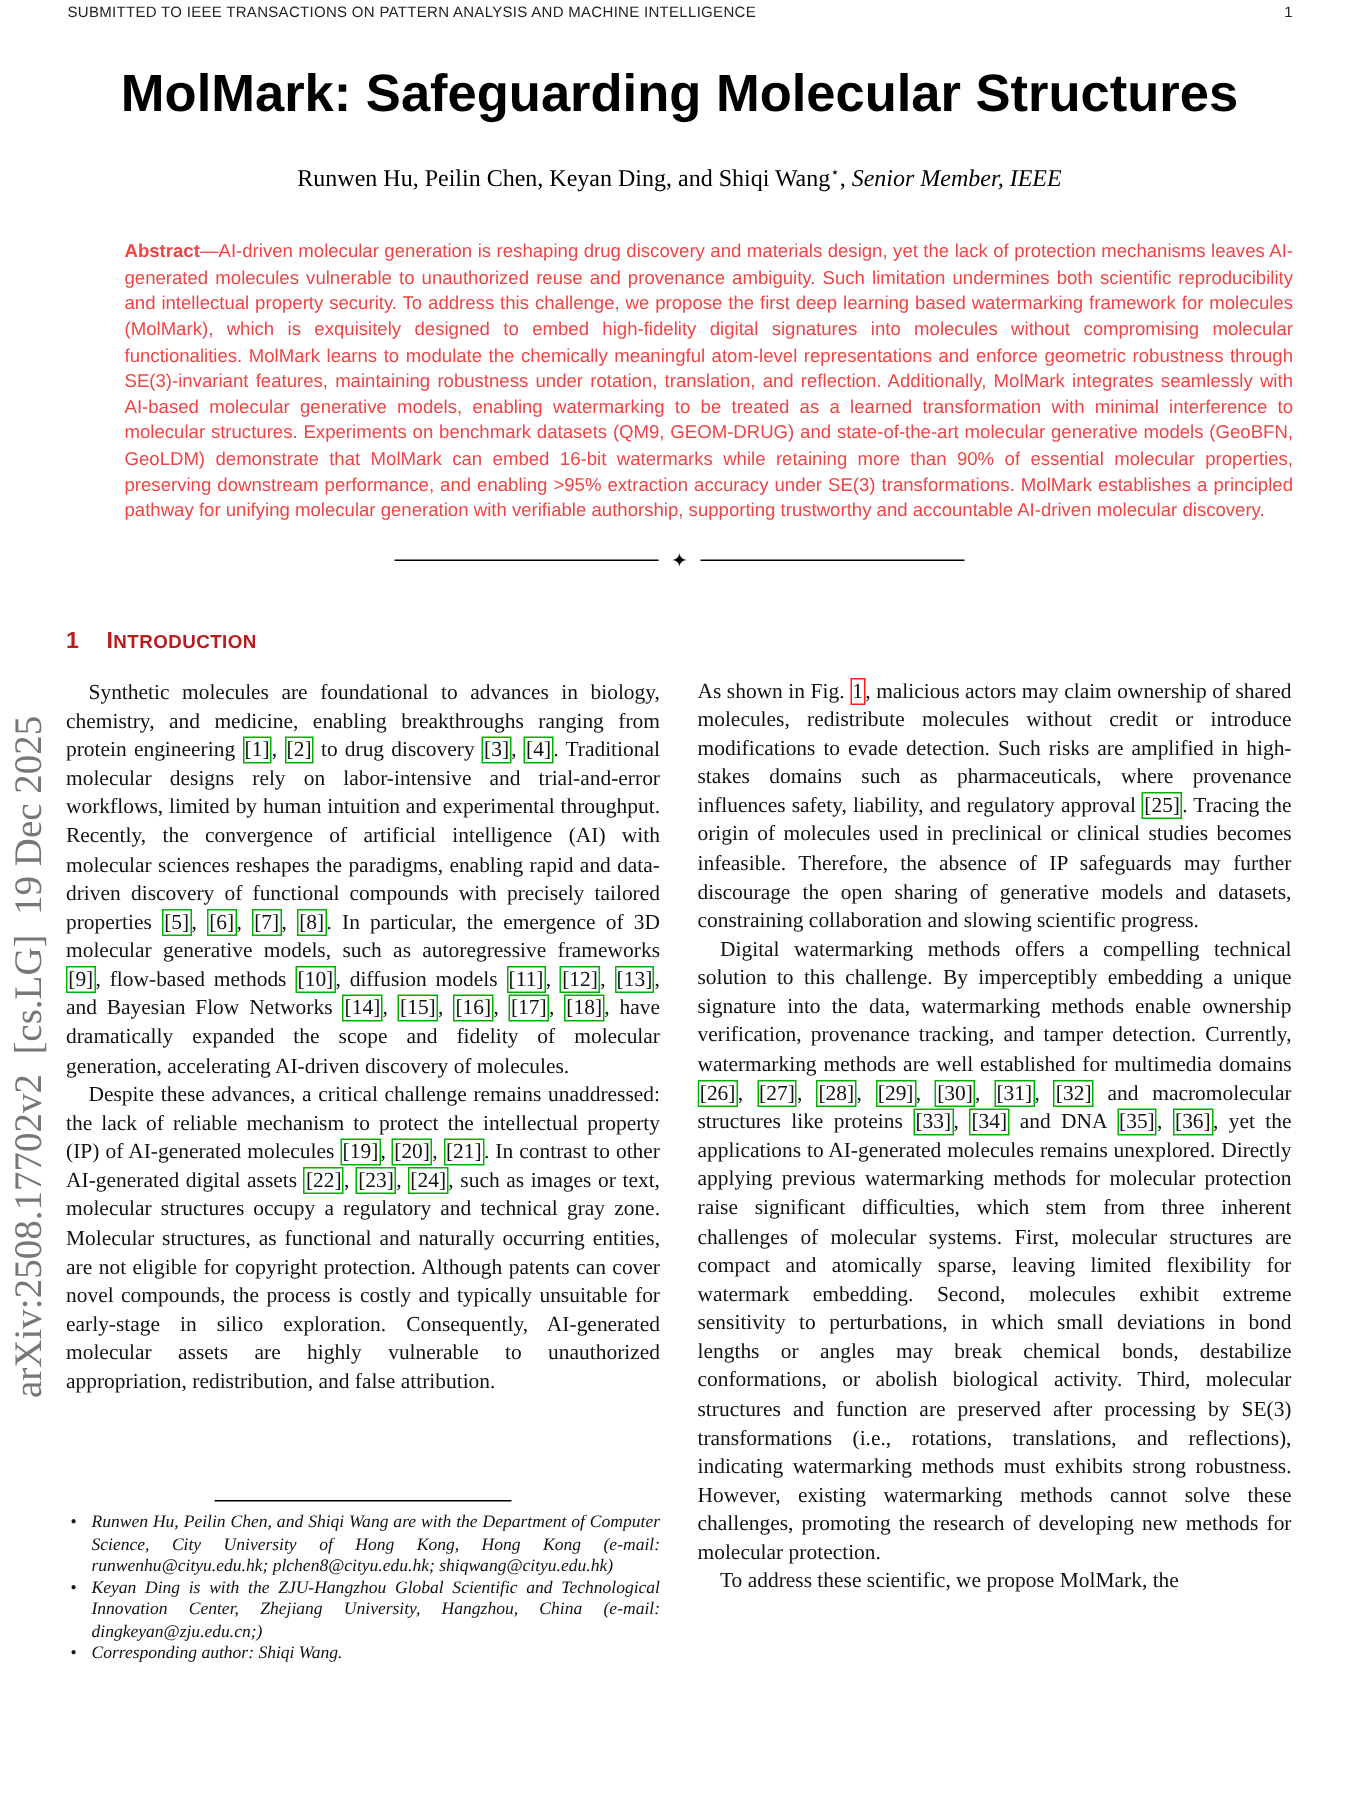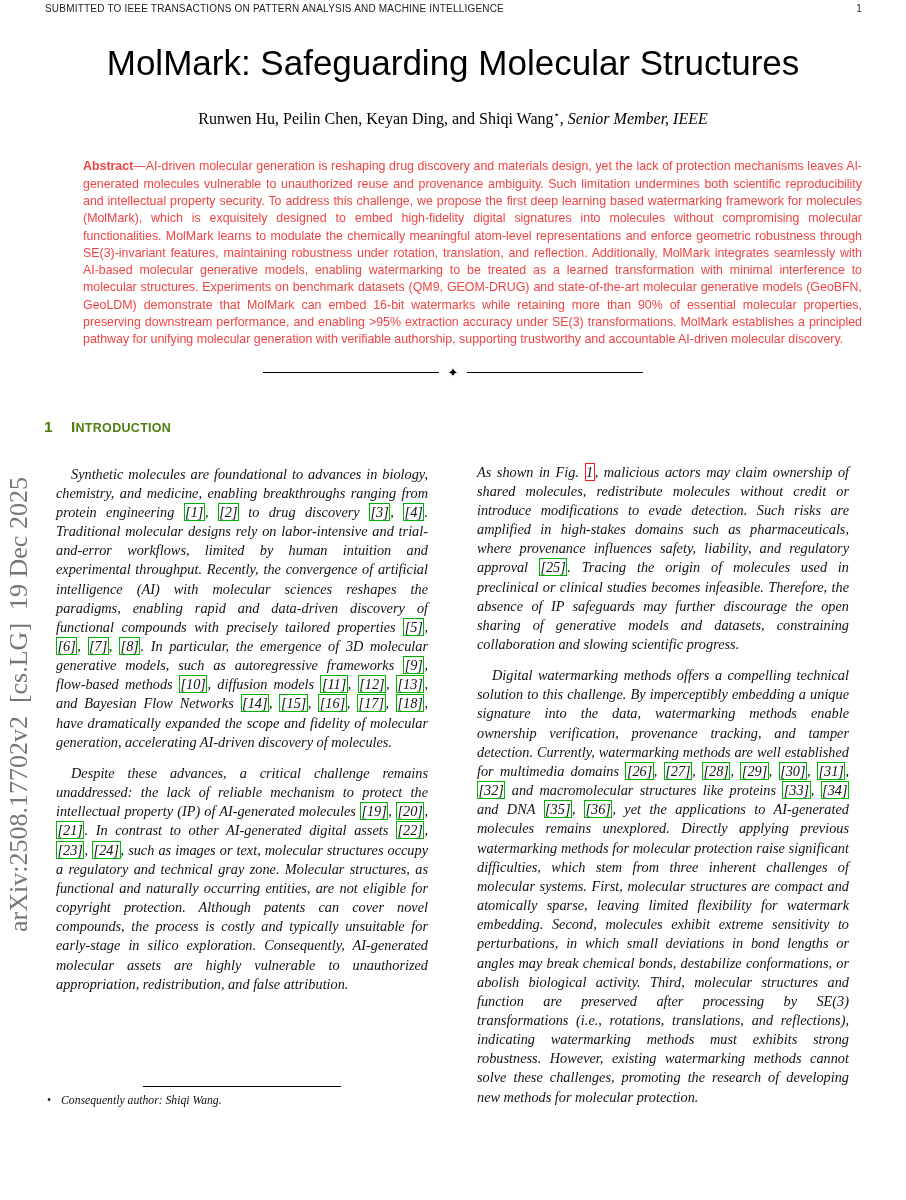--- a/index.html
+++ b/index.html
@@ -9,21 +9,21 @@
   
   .runhead{position:absolute;top:3px;left:45px;right:44px;display:flex;justify-content:space-between;
     font-family:"Liberation Sans",sans-serif;font-size:10px;letter-spacing:.2px;color:#222;}
 
   
   .stamp{position:absolute;top:932px;left:4px;transform-origin:0 0;transform:rotate(-90deg);
     white-space:pre;font-family:"Liberation Serif",serif;font-size:26px;color:var(--stampc,#777);}
 
   
   .title{margin:40px 20px 0;text-align:center;font-family:"Liberation Sans",sans-serif;
-    font-weight:400;font-size:35px;line-height:45px;color:#000;}
+    font-weight:700;font-size:35px;line-height:45px;color:#000;}
   .authors{margin-top:24px;text-align:center;font-size:16px;color:#000;}
   .authors .member{font-style:italic;}
   .authors sup{font-size:10px;}
 
   
   .abstract{margin:30px 44px 0 83px;font-family:"Liberation Sans",sans-serif;
     font-size:12.4px;line-height:17.3px;text-align:justify;color:#ef4444;}
   .abstract b,.indexterms b{font-weight:bold;}
   .indexterms{margin:12px 44px 0 83px;font-family:"Liberation Sans",sans-serif;
     font-size:12.4px;line-height:17.3px;text-align:left;color:#111;}
@@ -33,26 +33,26 @@
   .divider .rule{flex:1;border-top:1px solid #000;height:0;}
   .divider .diamond{font-size:13px;line-height:1;color:#000;}
 
   
   .columns{display:flex;gap:25px;padding:0 45px 0 44px;margin-top:38px;height:692px;overflow:hidden;}
   .col{width:396px;flex:0 0 396px;display:flex;flex-direction:column;}
   .col-right{padding-top:34px;}
   .text-flow{flex:1 1 auto;overflow:hidden;}
 
   .sec-head{font-family:"Liberation Sans",sans-serif;font-weight:bold;font-size:15.5px;
-    line-height:19px;letter-spacing:.3px;margin:0 0 15px 0;color:#4d7c0f;}
+    line-height:19px;letter-spacing:.3px;margin:0 0 15px 0;color:#b91c1c;}
   .sec-head .num{margin-right:18px;}
   .sec-head .rest{font-size:12.5px;}
 
-  p.body-para{margin:12px;font-size:14.3px;line-height:19.15px;text-align:justify;
-    text-indent:15px;hyphens:auto;font-style:italic;-webkit-hyphens:auto;}
+  p.body-para{margin:0;font-size:14.3px;line-height:19.15px;text-align:justify;
+    text-indent:15px;hyphens:auto;-webkit-hyphens:auto;}
   p.body-para.noindent{text-indent:0;}
 
   .cite{border:1px solid var(--cite,#00B200);padding:0 .5px;}
   .figref{border:1px solid var(--fig,#FF1A1A);padding:0 .5px;}
 
   
   .footnotes{margin-top:auto;padding-top:2px;}
   .fn-rule{width:50%;margin:0 auto 7px;border-top:1px solid #000;height:0;}
   .fn-list{margin:0;padding:0;list-style:none;font-style:italic;font-size:11.7px;
     line-height:14.5px;text-align:justify;}
@@ -88,21 +88,23 @@
 
     <div class="col col-left">
       <h2 class="sec-head"><span class="num">1</span><span>I</span><span class="rest">NTRODUCTION</span></h2>
       <div class="text-flow">
           <p class="body-para">Synthetic molecules are foundational to advances in biology, chemistry, and medicine, enabling breakthroughs ranging from protein engineering <span class="cite">[1]</span>, <span class="cite">[2]</span> to drug discovery <span class="cite">[3]</span>, <span class="cite">[4]</span>. Traditional molecular designs rely on labor-intensive and trial-and-error workflows, limited by human intuition and experimental throughput. Recently, the convergence of artificial intelligence (AI) with molecular sciences reshapes the paradigms, enabling rapid and data-driven discovery of functional compounds with precisely tailored properties <span class="cite">[5]</span>, <span class="cite">[6]</span>, <span class="cite">[7]</span>, <span class="cite">[8]</span>. In particular, the emergence of 3D molecular generative models, such as autoregressive frameworks <span class="cite">[9]</span>, flow-based methods <span class="cite">[10]</span>, diffusion models <span class="cite">[11]</span>, <span class="cite">[12]</span>, <span class="cite">[13]</span>, and Bayesian Flow Networks <span class="cite">[14]</span>, <span class="cite">[15]</span>, <span class="cite">[16]</span>, <span class="cite">[17]</span>, <span class="cite">[18]</span>, have dramatically expanded the scope and fidelity of molecular generation, accelerating AI-driven discovery of molecules.</p>
           <p class="body-para">Despite these advances, a critical challenge remains unaddressed: the lack of reliable mechanism to protect the intellectual property (IP) of AI-generated molecules <span class="cite">[19]</span>, <span class="cite">[20]</span>, <span class="cite">[21]</span>. In contrast to other AI-generated digital assets <span class="cite">[22]</span>, <span class="cite">[23]</span>, <span class="cite">[24]</span>, such as images or text, molecular structures occupy a regulatory and technical gray zone. Molecular structures, as functional and naturally occurring entities, are not eligible for copyright protection. Although patents can cover novel compounds, the process is costly and typically unsuitable for early-stage in silico exploration. Consequently, AI-generated molecular assets are highly vulnerable to unauthorized appropriation, redistribution, and false attribution.</p>
         </div>
       <div class="footnotes">
         <div class="fn-rule"></div>
         <ul class="fn-list">
-            <li>Consequently author: Shiqi Wang.</li>
+            <li>Runwen Hu, Peilin Chen, and Shiqi Wang are with the Department of Computer Science, City University of Hong Kong, Hong Kong (e-mail: runwenhu@cityu.edu.hk; plchen8@cityu.edu.hk; shiqwang@cityu.edu.hk)</li>
+            <li>Keyan Ding is with the ZJU-Hangzhou Global Scientific and Technological Innovation Center, Zhejiang University, Hangzhou, China (e-mail: dingkeyan@zju.edu.cn;)</li>
+            <li>Corresponding author: Shiqi Wang.</li>
           </ul>
       </div>
     </div>
 
     <div class="col col-right">
       <div class="text-flow">
           <p class="body-para noindent">As shown in Fig.&nbsp;<span class="figref">1</span>, malicious actors may claim ownership of shared molecules, redistribute molecules without credit or introduce modifications to evade detection. Such risks are amplified in high-stakes domains such as pharmaceuticals, where provenance influences safety, liability, and regulatory approval <span class="cite">[25]</span>. Tracing the origin of molecules used in preclinical or clinical studies becomes infeasible. Therefore, the absence of IP safeguards may further discourage the open sharing of generative models and datasets, constraining collaboration and slowing scientific progress.</p>
           <p class="body-para">Digital watermarking methods offers a compelling technical solution to this challenge. By imperceptibly embedding a unique signature into the data, watermarking methods enable ownership verification, provenance tracking, and tamper detection. Currently, watermarking methods are well established for multimedia domains <span class="cite">[26]</span>, <span class="cite">[27]</span>, <span class="cite">[28]</span>, <span class="cite">[29]</span>, <span class="cite">[30]</span>, <span class="cite">[31]</span>, <span class="cite">[32]</span> and macromolecular structures like proteins <span class="cite">[33]</span>, <span class="cite">[34]</span> and DNA <span class="cite">[35]</span>, <span class="cite">[36]</span>, yet the applications to AI-generated molecules remains unexplored. Directly applying previous watermarking methods for molecular protection raise significant difficulties, which stem from three inherent challenges of molecular systems. First, molecular structures are compact and atomically sparse, leaving limited flexibility for watermark embedding. Second, molecules exhibit extreme sensitivity to perturbations, in which small deviations in bond lengths or angles may break chemical bonds, destabilize conformations, or abolish biological activity. Third, molecular structures and function are preserved after processing by SE(3) transformations (i.e., rotations, translations, and reflections), indicating watermarking methods must exhibits strong robustness. However, existing watermarking methods cannot solve these challenges, promoting the research of developing new methods for molecular protection.</p>
           <p class="body-para">To address these scientific, we propose MolMark, the</p>
         </div>

